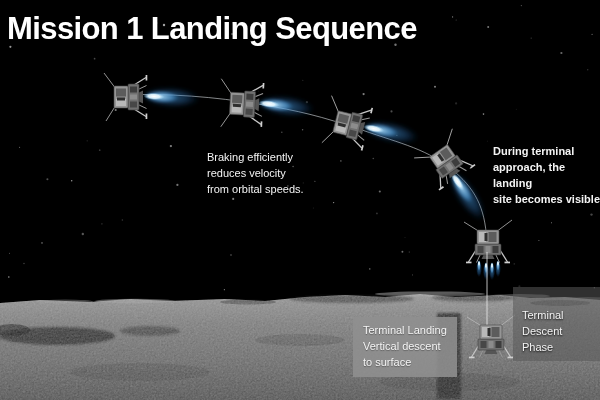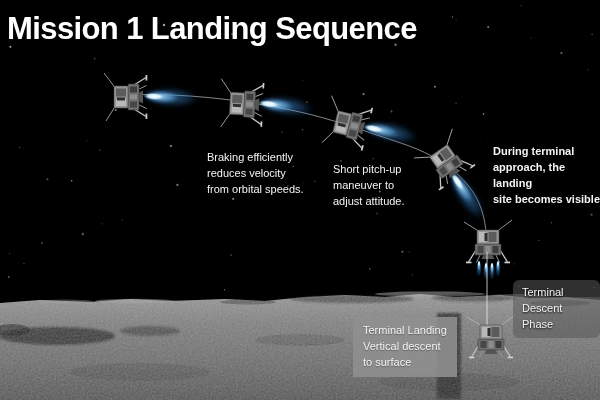--- a/index.html
+++ b/index.html
@@ -15,23 +15,22 @@
   }
   .annotation{
     position:absolute;color:#f4f4f4;
     font-size:11px;line-height:16px;white-space:pre-line;
     text-shadow:0 1px 2px rgba(0,0,0,.9);
   }
   #ann-braking{left:207px;top:130px;margin-top:19px;}
   #ann-pitch{left:333px;top:161px;}
   #ann-approach{left:493px;top:143px;font-weight:bold;}
   #ann-descent{
-    left:513px;top:280px;background:rgba(88,88,88,.55);
-    padding:4px 9px 6px 9px;
-    border-radius:6px;
+    left:513px;top:287px;background:rgba(88,88,88,.55);
+    padding:20px 9px 6px 9px;
   }
   #ann-landing{
     left:353px;top:317px;background:rgba(143,143,143,.88);
     padding:5px 10px 7px 10px;font-size:11px;
     text-shadow:0 1px 1px rgba(0,0,0,.35);
   }
 </style>
 </head>
 <body>
 
@@ -236,23 +235,20 @@
       <use href="#lander" transform="translate(491,340)"></use>
     </g>
   </svg>
 
   <div class="title">Mission 1 Landing Sequence</div>
 
   <div class="annotation" id="ann-braking">Braking efficiently
 reduces velocity
 from orbital speeds.</div>
 
-  <div class="annotation" id="ann-pitch">Short pitch-up
-maneuver to
-adjust attitude.</div>
 
   <div class="annotation" id="ann-approach">During terminal
 approach, the landing
 site becomes visible</div>
 
   <div class="annotation" id="ann-descent">Terminal
 Descent Phase</div>
 
   <div class="annotation" id="ann-landing">Terminal Landing
 Vertical descent

